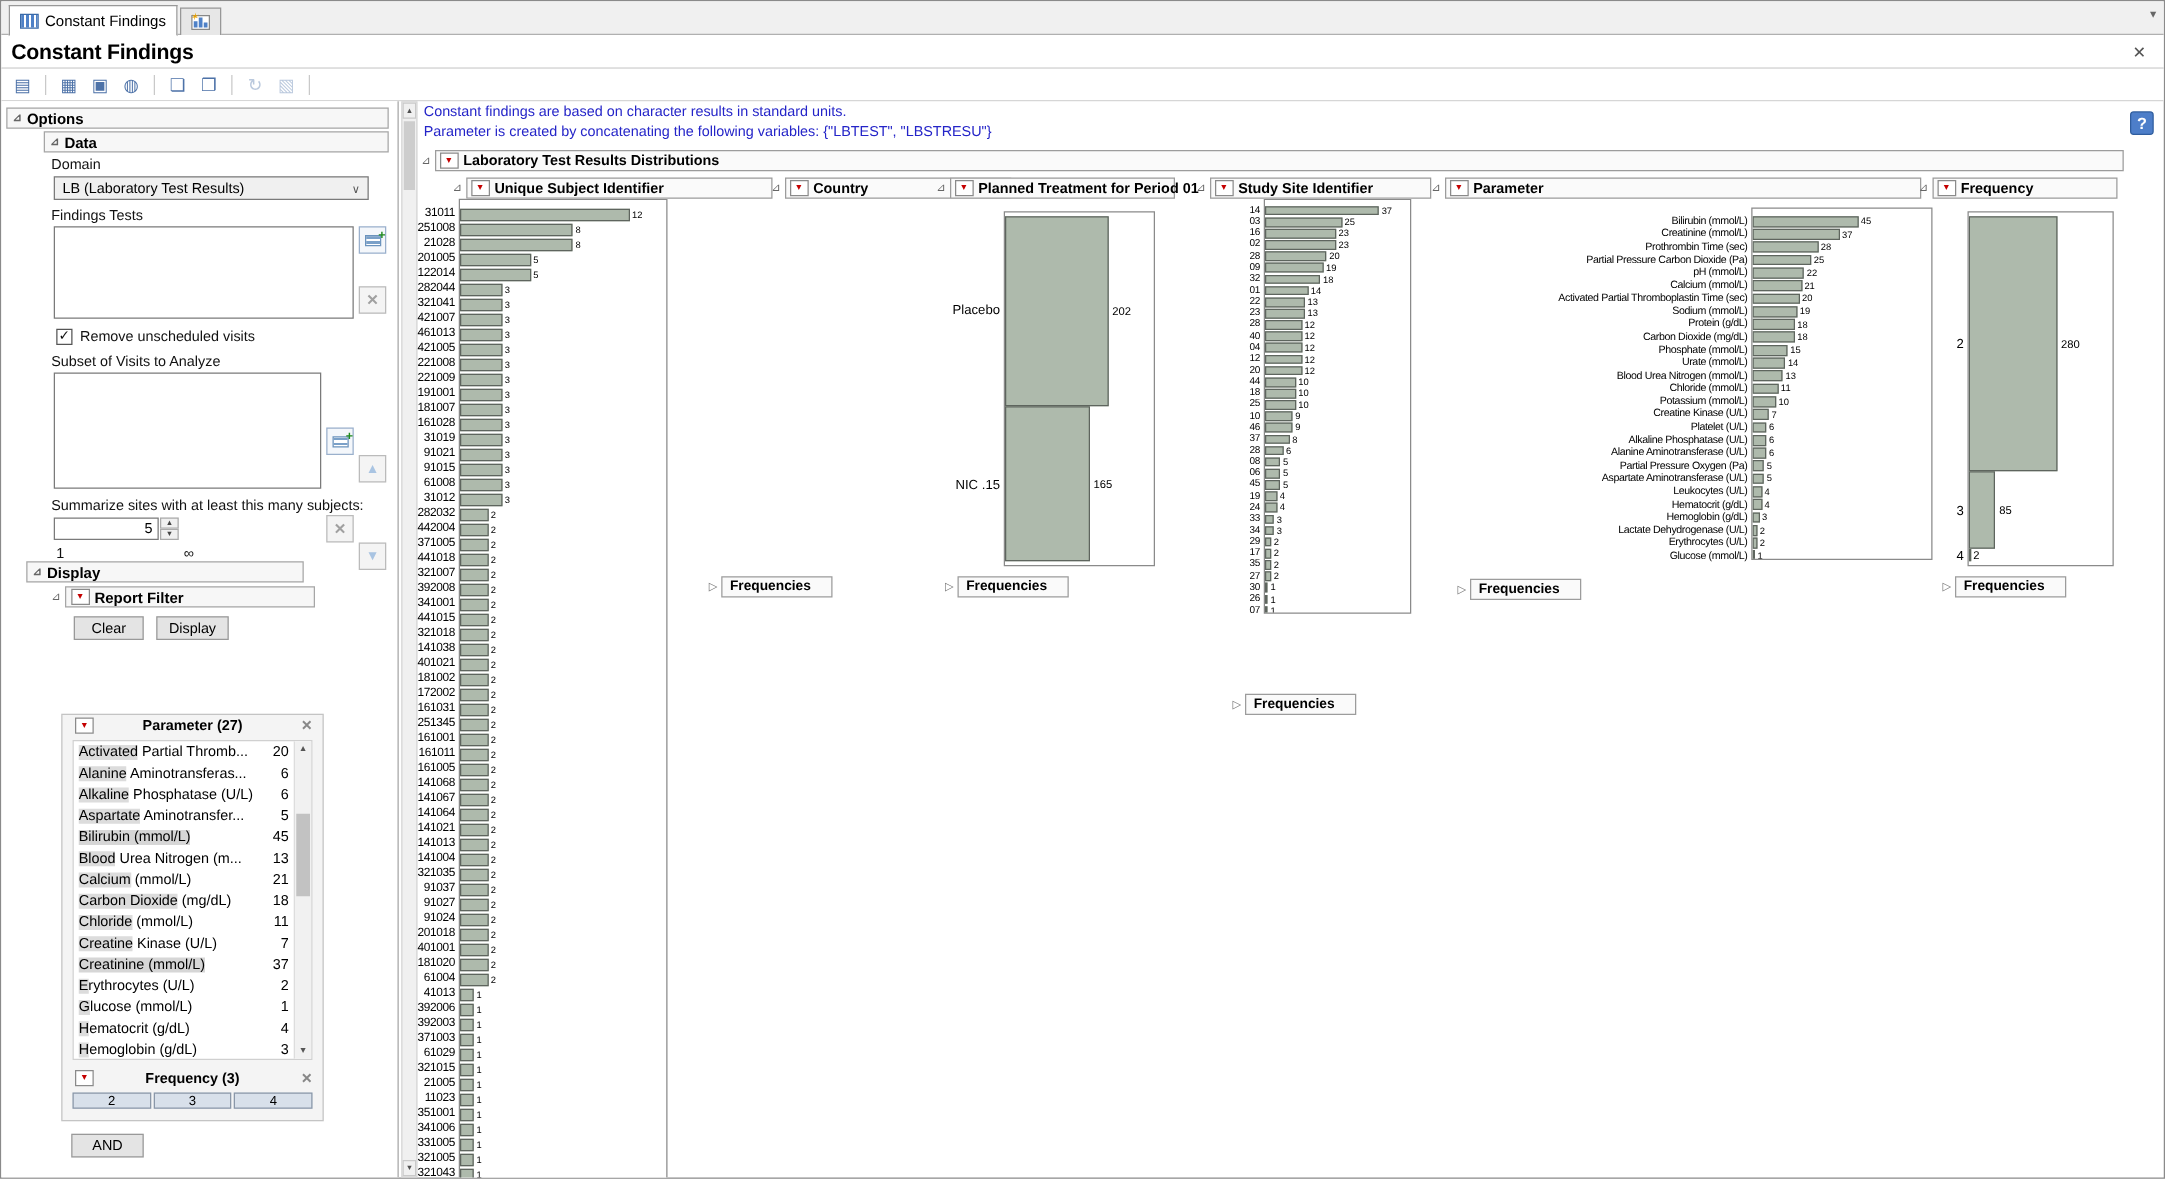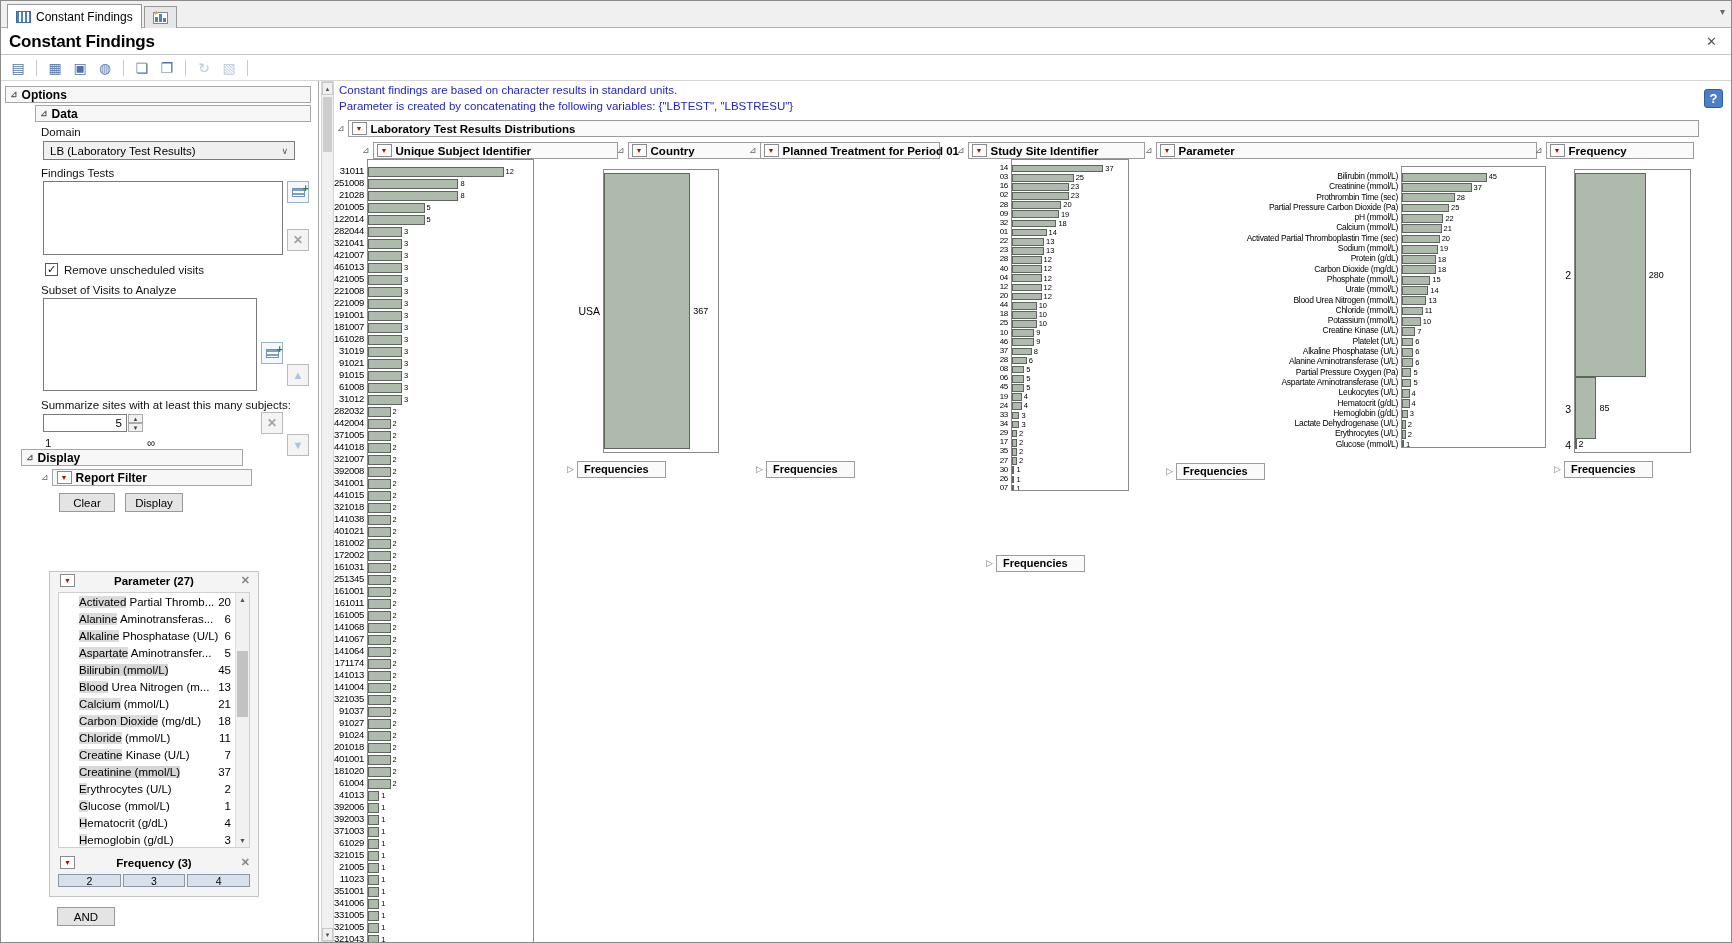--- a/index.html
+++ b/index.html
@@ -52,21 +52,21 @@
   .spinbtns span { flex:1; border:1px solid #aaa; background:#f0f0f0; font-size:6px; color:#444; display:flex; align-items:center; justify-content:center; line-height:1; }
   .pushbtn { border:1px solid #999; background:#e4e4e4; font-size:11.5px; display:flex; align-items:center; justify-content:center; }
   .rtb { width:15px; height:13px; min-width:15px; border:1px solid #8a8a8a; background:#fff; display:inline-flex; align-items:center; justify-content:center; }
   .rtb span { color:#c40000; font-size:7px; line-height:1; }
 
   
   .filterpanel { border:1px solid #c4c4c4; background:#f4f4f4; }
   .fp-hdr { position:relative; height:18px; display:flex; align-items:center; justify-content:center; font-weight:bold; font-size:11.5px; }
   .fp-hdr .rtb { position:absolute; left:10px; top:2px; }
   .fp-hdr .fx { position:absolute; right:8px; top:2px; color:#888; font-size:11px; font-weight:bold; }
-  .plist { background:#fff; border:1px solid #d0d0d0; position:relative; overflow:hidden;padding-left:16px; }
+  .plist { background:#fff; border:1px solid #d0d0d0; position:relative; overflow:hidden; }
   .prow { display:flex; justify-content:space-between; align-items:center; height:17px; padding:0 18px 0 4px; font-size:11.5px; white-space:nowrap; }
   .prow .hl { background:#dcdcdc; }
   .prow.sel .pname { background:#d6d6d6; }
   .pcount { font-size:11.5px; }
   .plist-scroll { position:absolute; right:0; top:0; bottom:0; width:14px; background:#f1f1f1; border-left:1px solid #ddd; }
   .plist-scroll .sa { position:absolute; left:0; width:100%; height:13px; color:#555; font-size:7px; display:flex; align-items:center; justify-content:center; }
   .plist-scroll .thumb { position:absolute; left:1px; right:1px; background:#c2c2c2; }
   .fqbtn { border:1px solid #8a97a8; background:#d8e0ea; font-size:10.5px; height:13px; display:flex; align-items:center; justify-content:center; }
 
   
@@ -367,21 +367,21 @@
           <div class="clab">181002</div>
           <div class="clab">172002</div>
           <div class="clab">161031</div>
           <div class="clab">251345</div>
           <div class="clab">161001</div>
           <div class="clab">161011</div>
           <div class="clab">161005</div>
           <div class="clab">141068</div>
           <div class="clab">141067</div>
           <div class="clab">141064</div>
-          <div class="clab">171174</div>
+          <div class="clab">141021</div>
           <div class="clab">141013</div>
           <div class="clab">141004</div>
           <div class="clab">321035</div>
           <div class="clab">91037</div>
           <div class="clab">91027</div>
           <div class="clab">91024</div>
           <div class="clab">201018</div>
           <div class="clab">401001</div>
           <div class="clab">181020</div>
           <div class="clab">61004</div>
@@ -667,43 +667,46 @@
   <div class="dist-panel" style="left:556px;top:141px;width:200px;height:345px">
     <div class="phl" style="left:60px;top:0">
       <span class="tri">⊿</span>
       <div class="pbox" style="width:181px">
           <span class="rtb">
             <span>▼</span>
           </span>
           <b>Country</b>
         </div>
     </div>
-    <div class="plot" style="left:0;top:27px">
-      <div class="lblcol" style="width: 46px; height: 284px; position: relative;">
-          <span class="blab" style="top: 50%;">USA</span>
-        </div>
-      <div class="frame blockframe" style="width:116px;height:284px">
-          <div class="seg" style="top: 1%; height: 98%; width: 75.6701%;"></div>
-          <span class="sv" style="left: calc(75.6701% + 3px); top: 50%;">367</span>
-        </div>
-    </div>
     <div class="freqctl" style="left:10px;top:319px">
       <span class="tri-closed">▷</span>
       <span class="fbox">Frequencies</span>
     </div>
   </div>
 
   <div class="dist-panel" style="left:744px;top:141px;width:200px;height:345px">
     <div class="phl" style="left:4px;top:0">
       <span class="tri">⊿</span>
       <div class="pbox" style="width:180px">
           <span class="rtb">
             <span>▼</span>
           </span>
           <b>Planned Treatment for Period 01</b>
+        </div>
+    </div>
+    <div class="plot" style="left:0;top:27px">
+      <div class="lblcol" style="width: 58px; height: 284px; position: relative;">
+          <span class="blab" style="top: 27.97%;">Placebo</span>
+          <span class="blab" style="top: 76.97%;">NIC .15</span>
+        </div>
+      <div class="frame blockframe" style="width:121px;height:284px">
+          <div class="seg" style="top: 1%; height: 53.9401%; width: 69.6552%;"></div>
+          <span class="sv" style="left: calc(69.6552% + 3px); top: 27.97%;">202</span>
+          <div class="seg" style="top: 54.9401%; height: 44.0599%; width: 56.8966%;"></div>
+          <span class="sv" style="left: calc(56.8966% + 3px); top: 76.97%;">165</span>
         </div>
     </div>
     <div class="freqctl" style="left:11px;top:319px">
       <span class="tri-closed">▷</span>
       <span class="fbox">Frequencies</span>
     </div>
   </div>
 
   <div class="dist-panel" style="left:956px;top:141px;width:190px;height:440px">
     <div class="phl" style="left:0;top:0">

